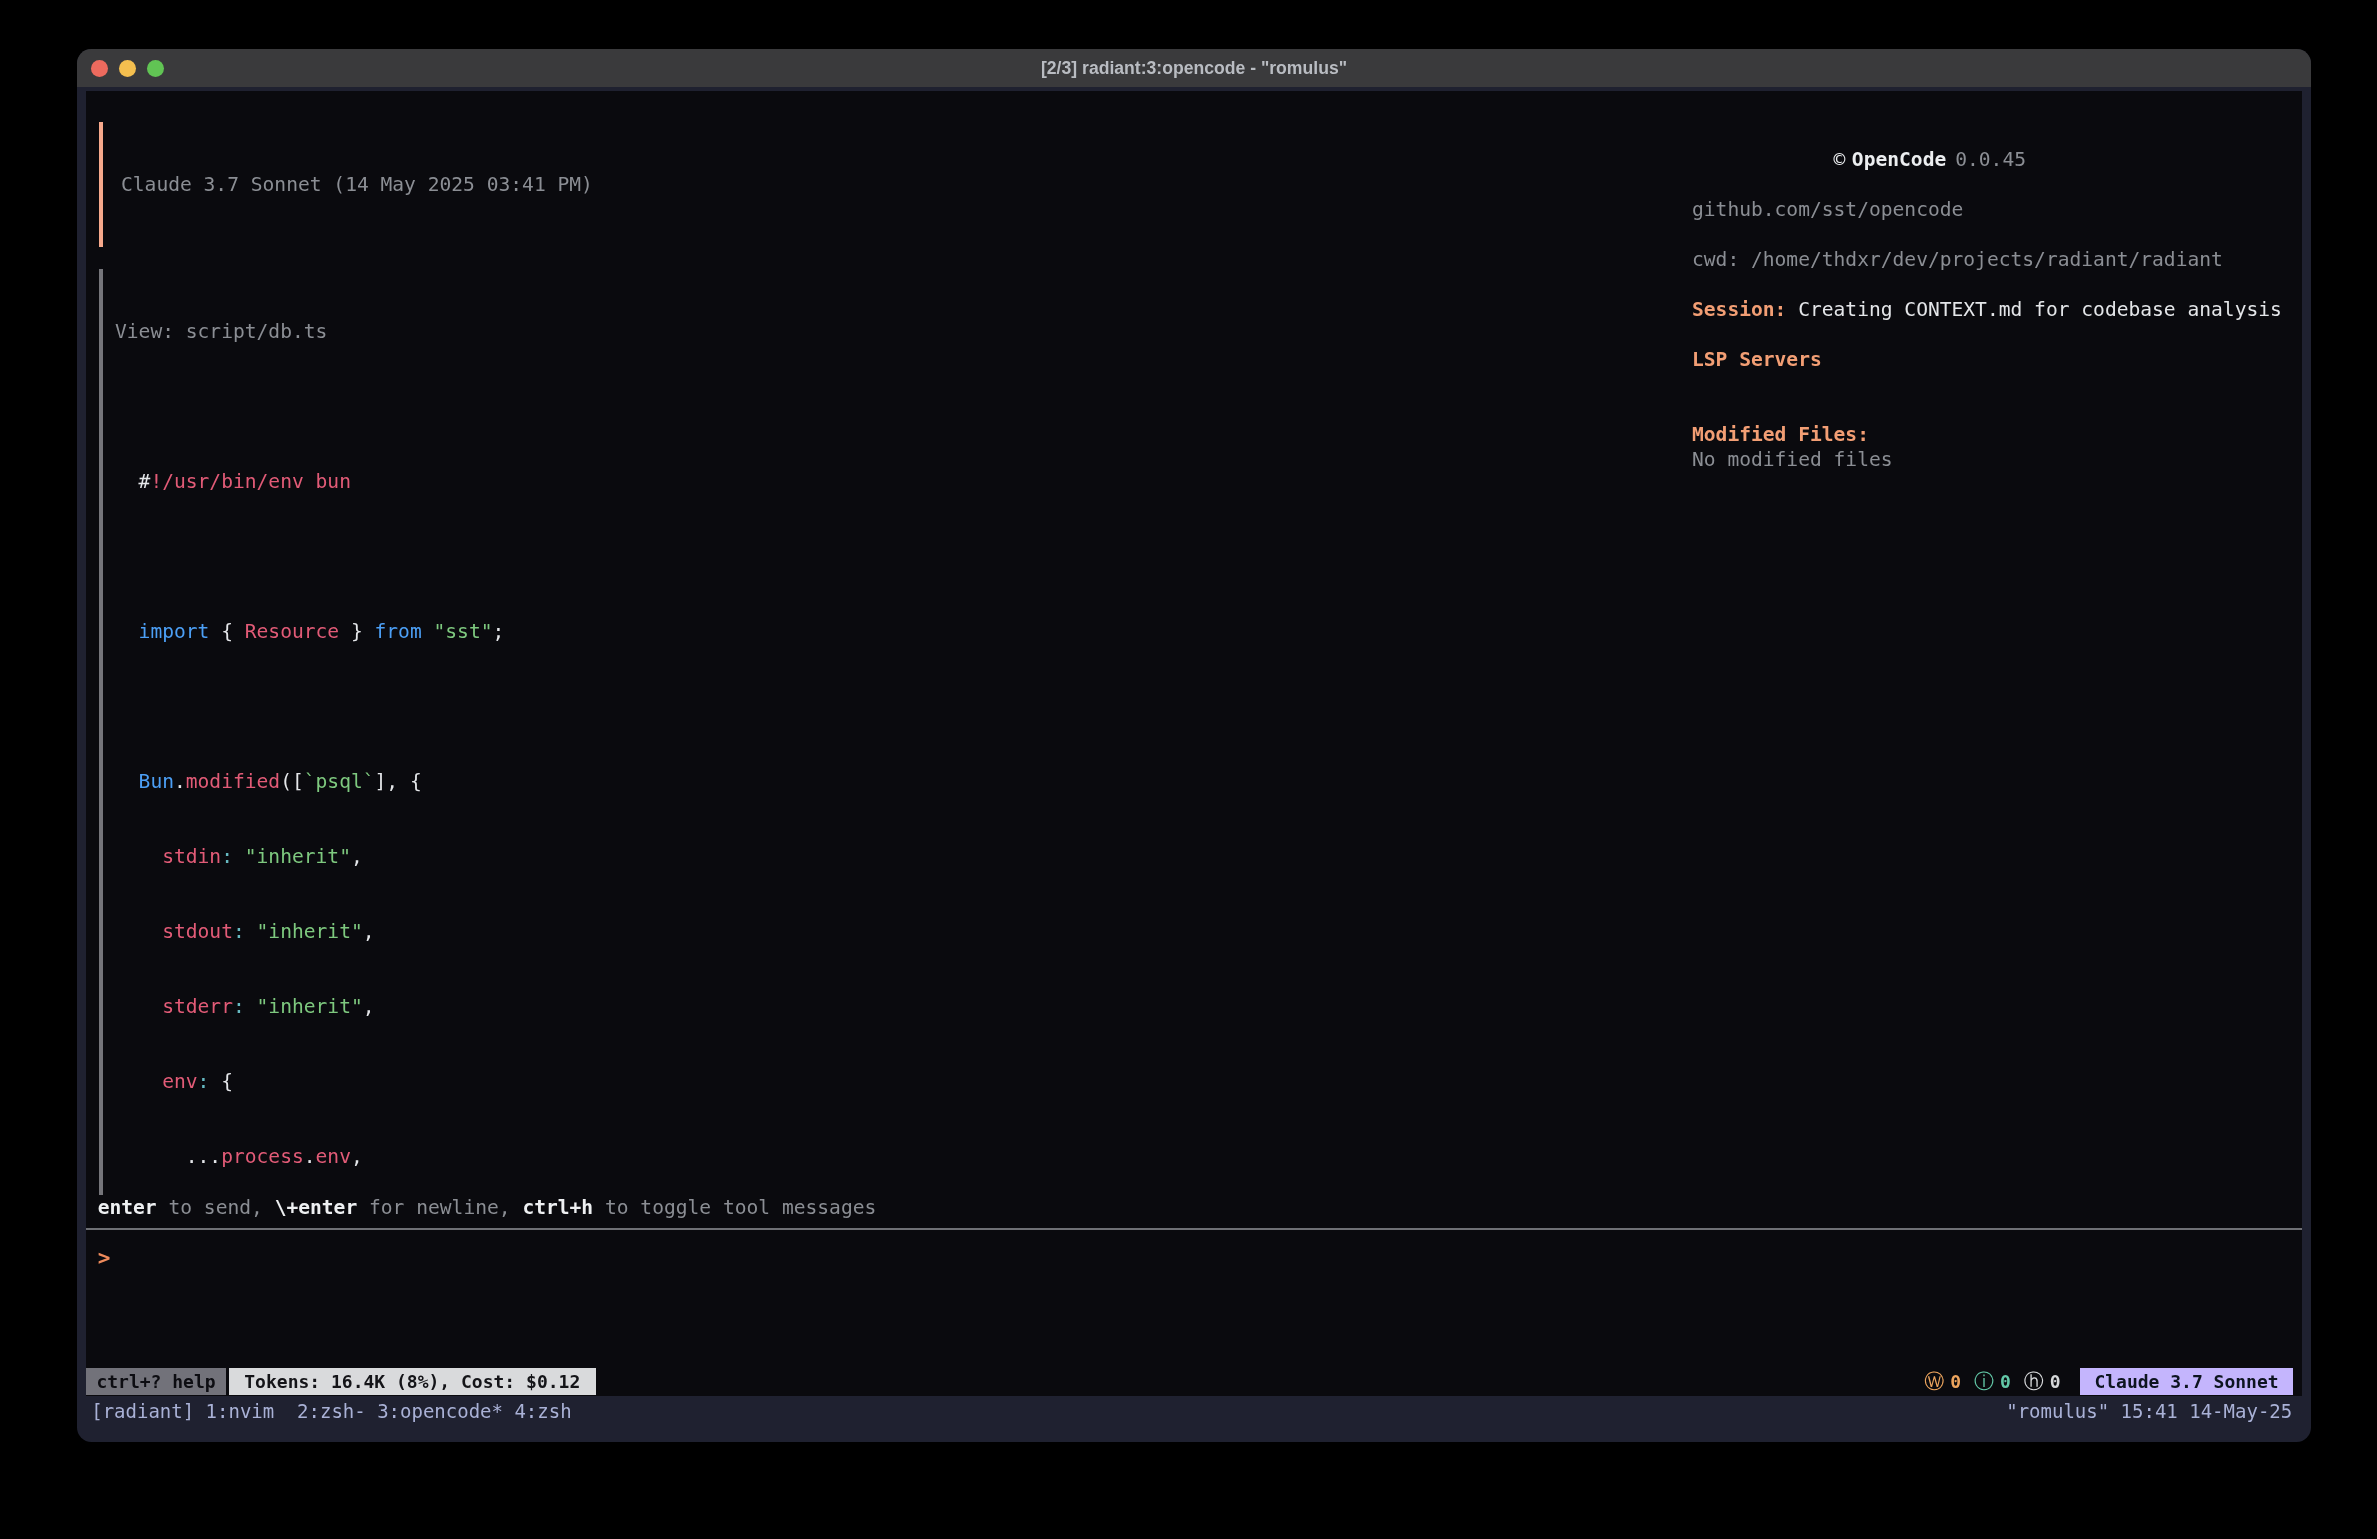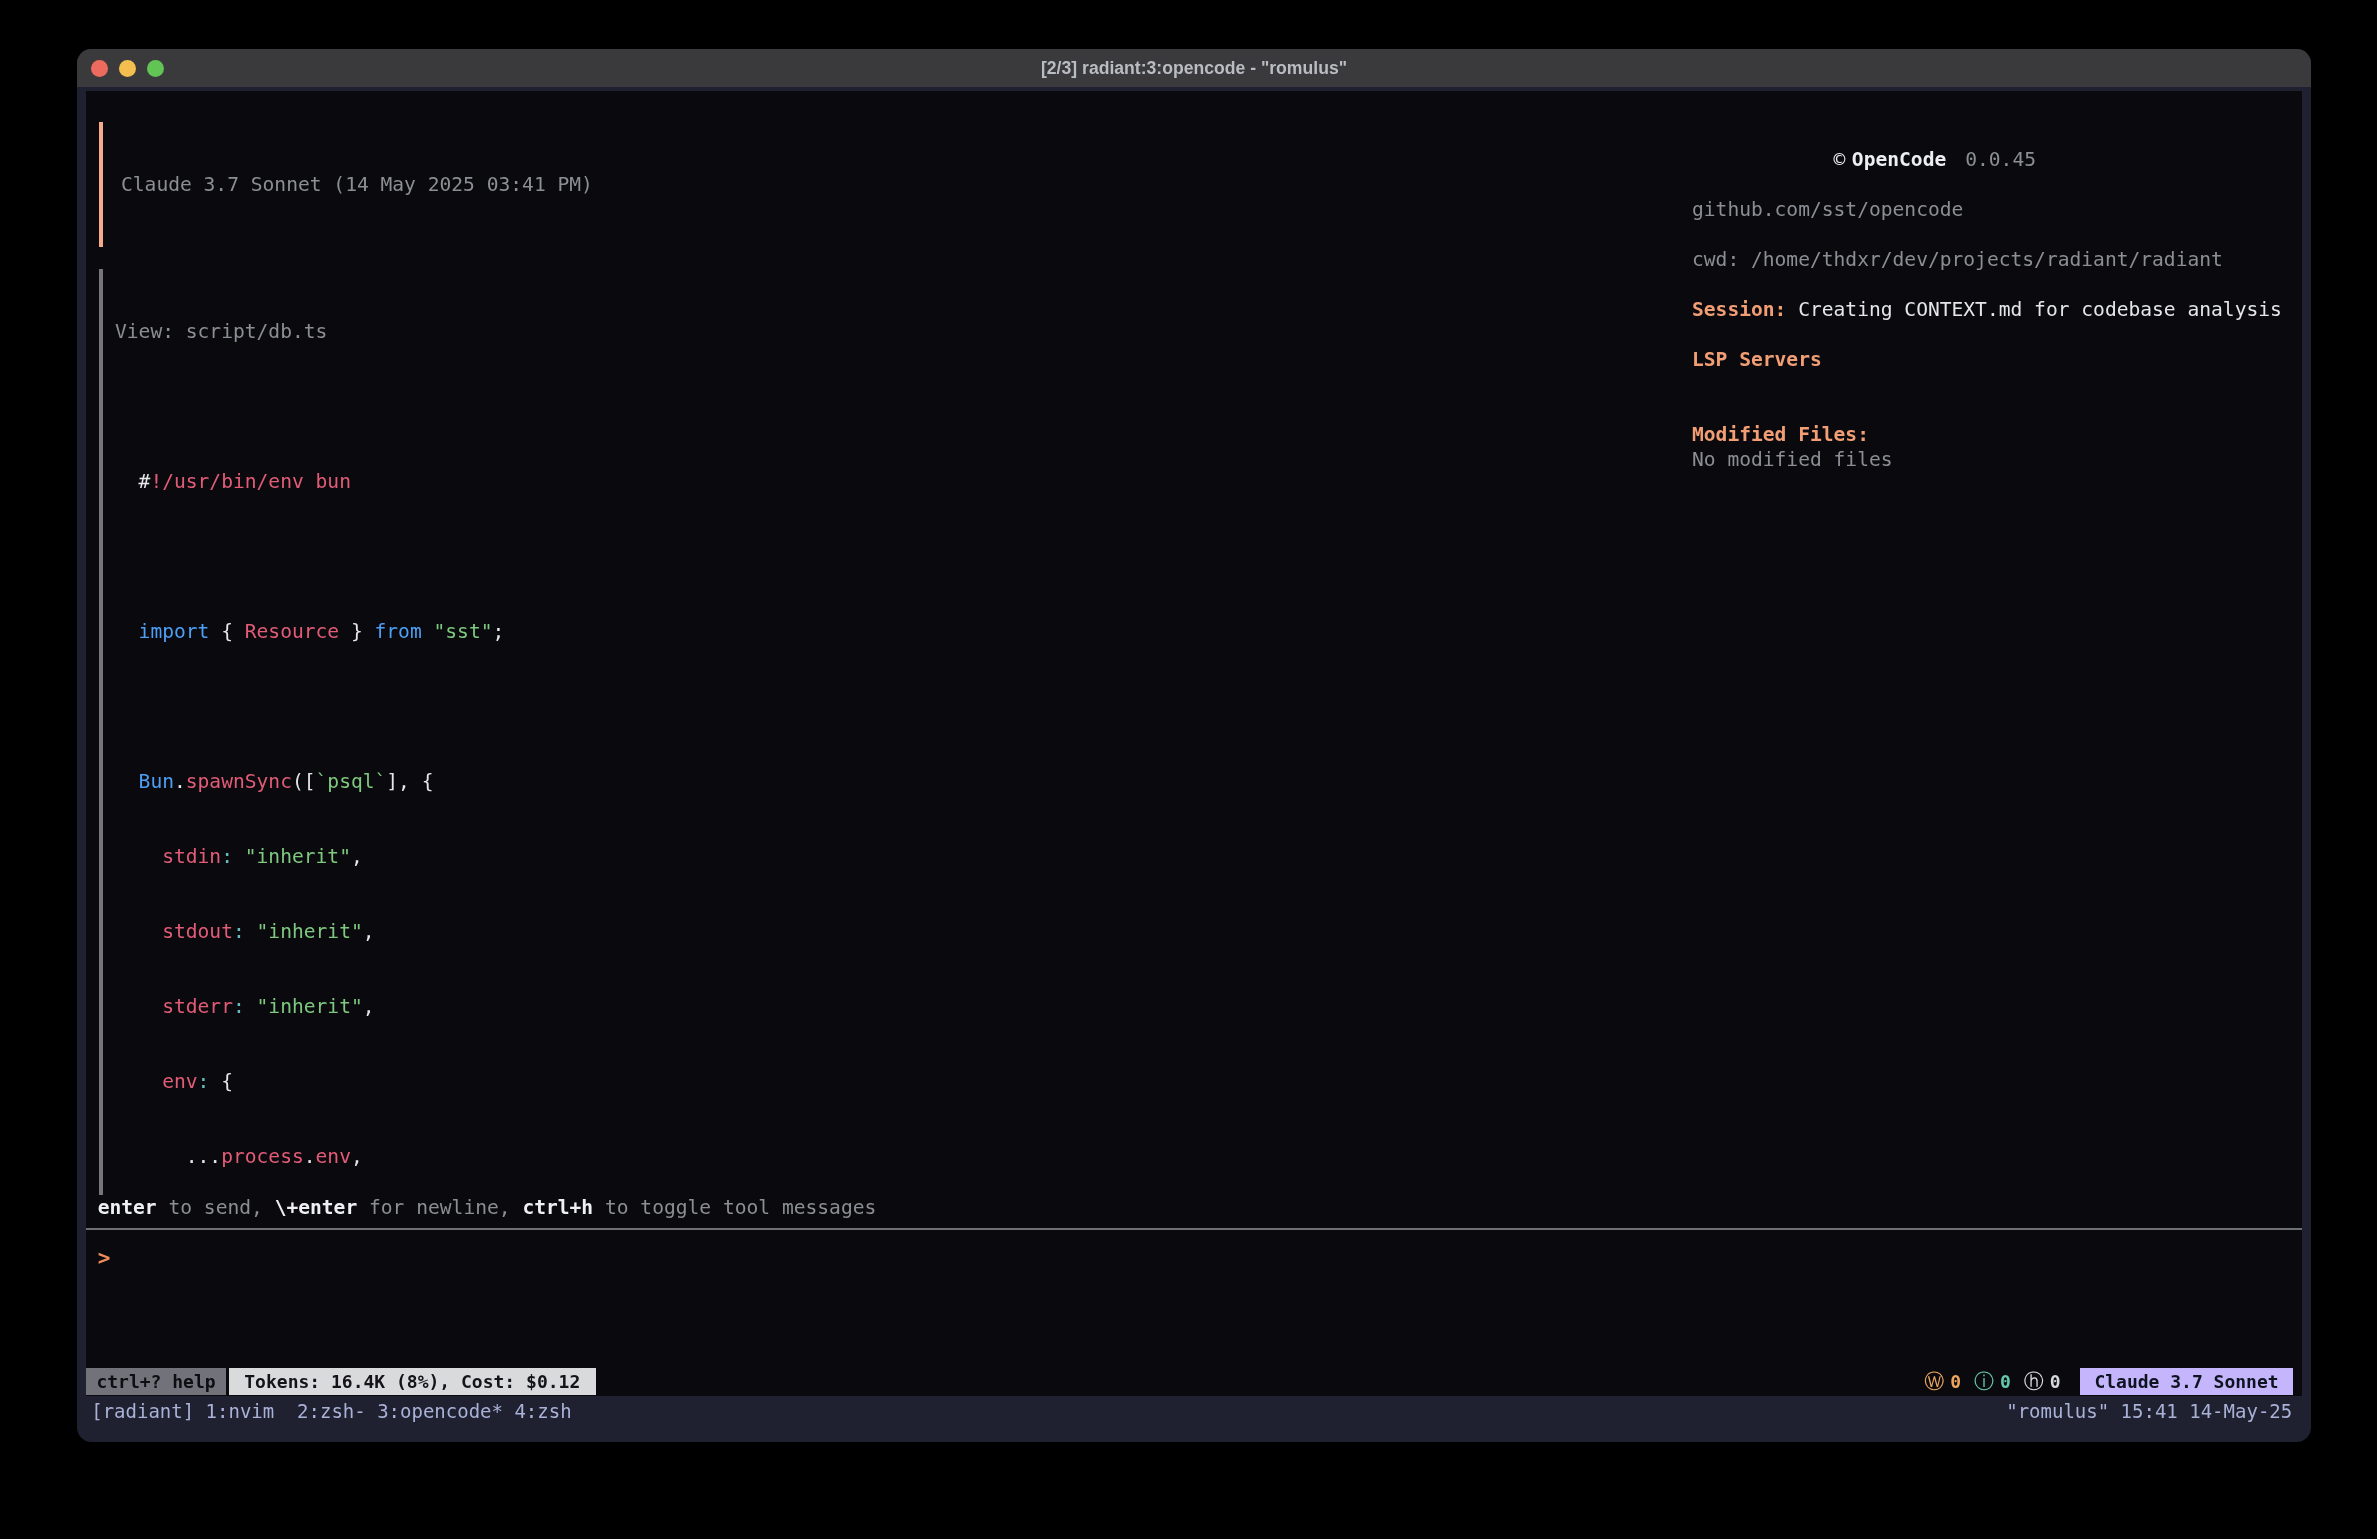--- a/index.html
+++ b/index.html
@@ -49,21 +49,21 @@
 
   
   .sidebar { flex:none; width:610px; padding-right:11.7px;
              font-size:19.6px; line-height:25px; color:#e4e6e9; }
   .side-line { white-space:pre; min-height:25px; }
   .side-line.wrap { white-space:normal; }
   .mt1 { margin-top:25px; }
   .mt2 { margin-top:50px; }
   .logo-sym  { color:#eceef0; }
   .logo-name { color:#eceef0; font-weight:bold; margin-left:6.5px; }
-  .ver  { color:#8b8e94; margin-left:19px; }
+  .ver  { color:#8b8e94; margin-left:9px; }
   .side-dim { color:#8b8e94; }
   .side-orange { color:#f29e74; font-weight:bold; }
 
   
   .hint-row { flex:none; padding:0 0 7.8px 11.7px; font-size:19.6px; line-height:25px; white-space:pre; }
   .divider { flex:none; height:2px; background:#6f7075; }
   .prompt-area { flex:none; height:136px; padding:15.7px 0 0 11.7px; }
   .prompt-char { color:#ef8b5c; font-size:21px; font-weight:bold; }
 
   
@@ -111,21 +111,21 @@
             <div class="cl tk-dim">Claude 3.7 Sonnet (14 May 2025 03:41 PM)</div>
           </div>
 
           <div class="block bg gap40">
             <div class="cl"><span class="tk-dim">View: script/db.ts</span></div>
             <div class="cl"></div>
             <div class="cl"><span class="tk-fg">  #</span><span class="tk-pink">!/usr/bin/env bun</span></div>
             <div class="cl"></div>
             <div class="cl"><span class="tk-fg">  </span><span class="tk-blue">import</span><span class="tk-fg"> { </span><span class="tk-pink">Resource</span><span class="tk-fg"> } </span><span class="tk-blue">from</span><span class="tk-fg"> </span><span class="tk-green">"sst"</span><span class="tk-fg">;</span></div>
             <div class="cl"></div>
-            <div class="cl"><span class="tk-fg">  </span><span class="tk-blue">Bun</span><span class="tk-fg">.</span><span class="tk-pink">spawnSync</span><span class="tk-fg">([</span><span class="tk-green">`psql`</span><span class="tk-fg">], {</span></div>
+            <div class="cl"><span class="tk-fg">  </span><span class="tk-blue">Bun</span><span class="tk-fg">.</span><span class="tk-pink">modified</span><span class="tk-fg">([</span><span class="tk-green">`psql`</span><span class="tk-fg">], {</span></div>
             <div class="cl"><span class="tk-fg">    </span><span class="tk-pink">stdin</span><span class="tk-cyan">:</span><span class="tk-fg"> </span><span class="tk-green">"inherit"</span><span class="tk-fg">,</span></div>
             <div class="cl"><span class="tk-fg">    </span><span class="tk-pink">stdout</span><span class="tk-cyan">:</span><span class="tk-fg"> </span><span class="tk-green">"inherit"</span><span class="tk-fg">,</span></div>
             <div class="cl"><span class="tk-fg">    </span><span class="tk-pink">stderr</span><span class="tk-cyan">:</span><span class="tk-fg"> </span><span class="tk-green">"inherit"</span><span class="tk-fg">,</span></div>
             <div class="cl"><span class="tk-fg">    </span><span class="tk-pink">env</span><span class="tk-cyan">:</span><span class="tk-fg"> {</span></div>
             <div class="cl"><span class="tk-fg">      ...</span><span class="tk-pink">process</span><span class="tk-fg">.</span><span class="tk-pink">env</span><span class="tk-fg">,</span></div>
           </div>
 
         </div>
 
         <aside class="sidebar">

